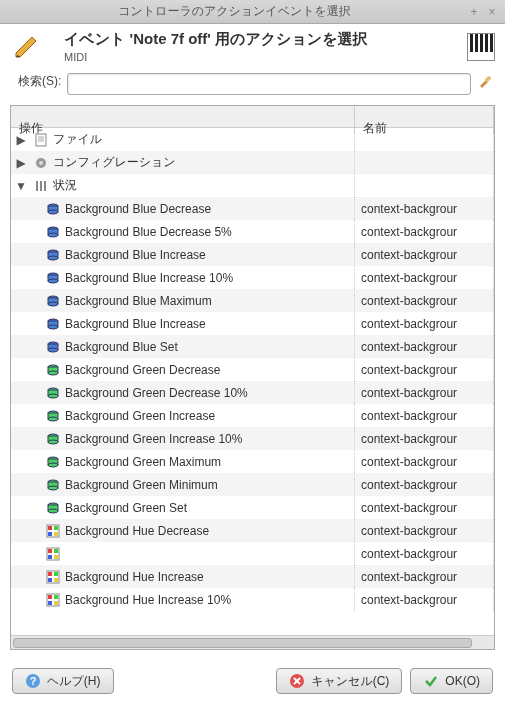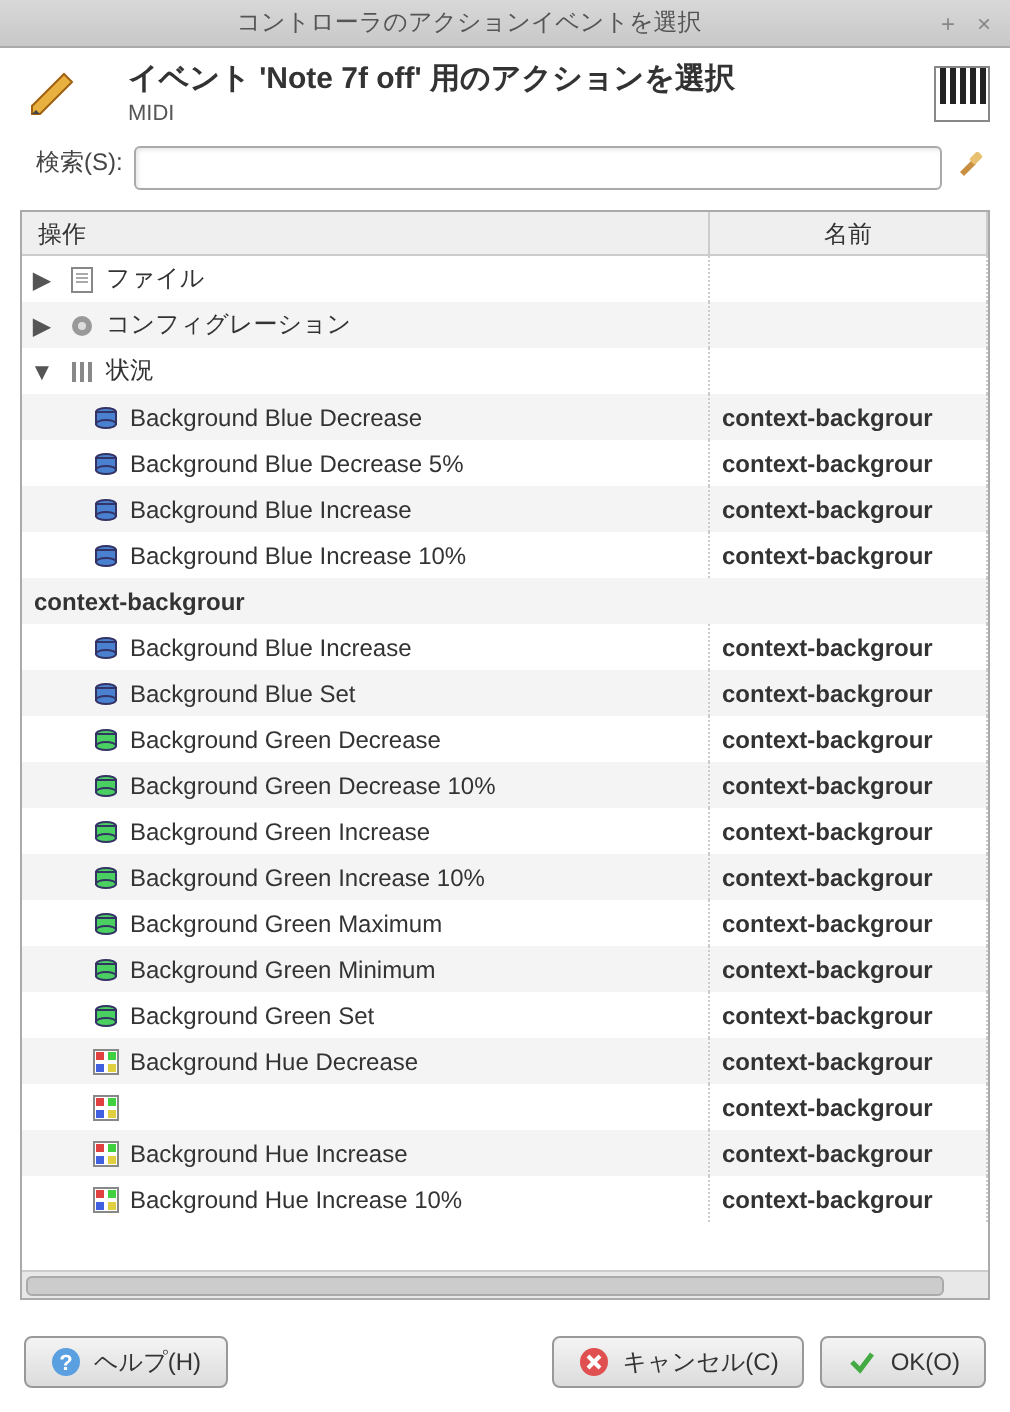--- a/index.html
+++ b/index.html
@@ -14,28 +14,28 @@
 .header-title { font-size: 15px; font-weight: bold; color: #333; }
 .header-sub { font-size: 11px; color: #555; margin-top: 2px; }
 .piano-icon { width: 28px; height: 28px; border: 1px solid #888; background: #fff; display: flex; align-items: flex-start; }
 .piano-icon .bk { width: 3px; height: 18px; background: #222; margin-left: 2px; }
 .search-row { display: flex; padding: 6px 12px 10px 18px; gap: 6px; }
 .search-label { color: #444; font-size: 12px; }
 .search-input { flex: 1; height: 22px; border: 1px solid #aaa; border-radius: 3px; background: #fff; padding: 0 6px; box-shadow: inset 1px 1px 2px rgba(0,0,0,0.1); }
 .brush-icon { width: 16px; height: 16px; color: #c89040; }
 .tree-container { flex: 1; margin: 0 10px 8px 10px; border: 1px solid #aaa; background: #fff; display: flex; flex-direction: column; overflow: hidden; }
 .tree-header { display: flex; background: #efefef; border-bottom: 1px solid #ccc; height: 22px; }
-.tree-header .col { padding: 3px 8px; color: #333; font-size: 12px; border-right: 1px solid #ccc; }
+.tree-header .col { padding: 14px 8px; color: #333; font-size: 12px; border-right: 1px solid #ccc; }
 .tree-header .col1 { width: 344px; }
-.tree-header .col2 { flex: 1; position: relative; text-align: center; }
+.tree-header .col2 { flex: 1; position: relative; }
 .tree-body { flex: 1; overflow: hidden; position: relative; }
 .tree-row { display: flex; align-items: center; height: 23px; border-right: 1px dotted #ccc; }
 .tree-row.alt { background: #f4f4f4; }
 .col-op { width: 344px; display: flex; align-items: center; padding-left: 4px; border-right: 1px dotted #ccc; height: 100%; }
-.col-nm { flex: 1; padding-left: 6px; color: #333; overflow: hidden; white-space: nowrap; font-weight: bold; }
+.col-nm { flex: 1; padding-left: 6px; color: #333; overflow: hidden; white-space: nowrap; }
 .expander { width: 12px; height: 12px; display: inline-flex; align-items: center; justify-content: center; cursor: pointer; color: #555; margin-right: 2px; }
 .indent { display: inline-block; }
 .row-icon { width: 16px; height: 16px; margin: 0 4px; display: inline-flex; align-items: center; justify-content: center; }
 .row-text { color: #333; font-size: 12px; }
 .hscroll { height: 14px; background: #e8e8e8; border-top: 1px solid #ccc; display: flex; }
 .hscroll .thumb { width: 95%; height: 10px; margin: 2px 0 0 2px; background: #ccc; border-radius: 3px; border: 1px solid #aaa; }
 .button-bar { display: flex; padding: 10px 12px 12px 12px; gap: 8px; }
 .spacer { flex: 1; }
 .btn { height: 26px; padding: 0 12px; border: 1px solid #999; border-radius: 4px; background: linear-gradient(#f4f4f4, #dcdcdc); display: flex; align-items: center; gap: 6px; cursor: pointer; font-size: 12px; color: #333; }
 .btn-icon { width: 16px; height: 16px; display: flex; align-items: center; justify-content: center; }
@@ -191,20 +191,31 @@
                 <ellipse cx="7" cy="4" rx="5" ry="2" fill="#4a80d0" stroke="#336"></ellipse>
                 <rect x="2" y="4" width="10" height="6" fill="#4a80d0" stroke="#336"></rect>
                 <ellipse cx="7" cy="10" rx="5" ry="2" fill="#4a80d0" stroke="#336"></ellipse>
               </svg>
             </span>
             <span class="row-text">Background Blue Increase 10%</span>
           </div>
           <div class="col-nm">context-backgrour</div>
         </div>
         <div class="tree-row alt">
+          <div class="col-op">
+            <span class="indent" style="width:26px"></span>
+            <span class="row-icon">
+              <svg class="cyl" viewBox="0 0 14 14">
+                <ellipse cx="7" cy="4" rx="5" ry="2" fill="#4a80d0" stroke="#336"></ellipse>
+                <rect x="2" y="4" width="10" height="6" fill="#4a80d0" stroke="#336"></rect>
+                <ellipse cx="7" cy="10" rx="5" ry="2" fill="#4a80d0" stroke="#336"></ellipse>
+              </svg>
+            </span>
+            <span class="row-text">Background Blue Maximum</span>
+          </div>
           <div class="col-nm">context-backgrour</div>
         </div>
         <div class="tree-row">
           <div class="col-op">
             <span class="indent" style="width:26px"></span>
             <span class="row-icon">
               <svg class="cyl" viewBox="0 0 14 14">
                 <ellipse cx="7" cy="4" rx="5" ry="2" fill="#4a80d0" stroke="#336"></ellipse>
                 <rect x="2" y="4" width="10" height="6" fill="#4a80d0" stroke="#336"></rect>
                 <ellipse cx="7" cy="10" rx="5" ry="2" fill="#4a80d0" stroke="#336"></ellipse>

